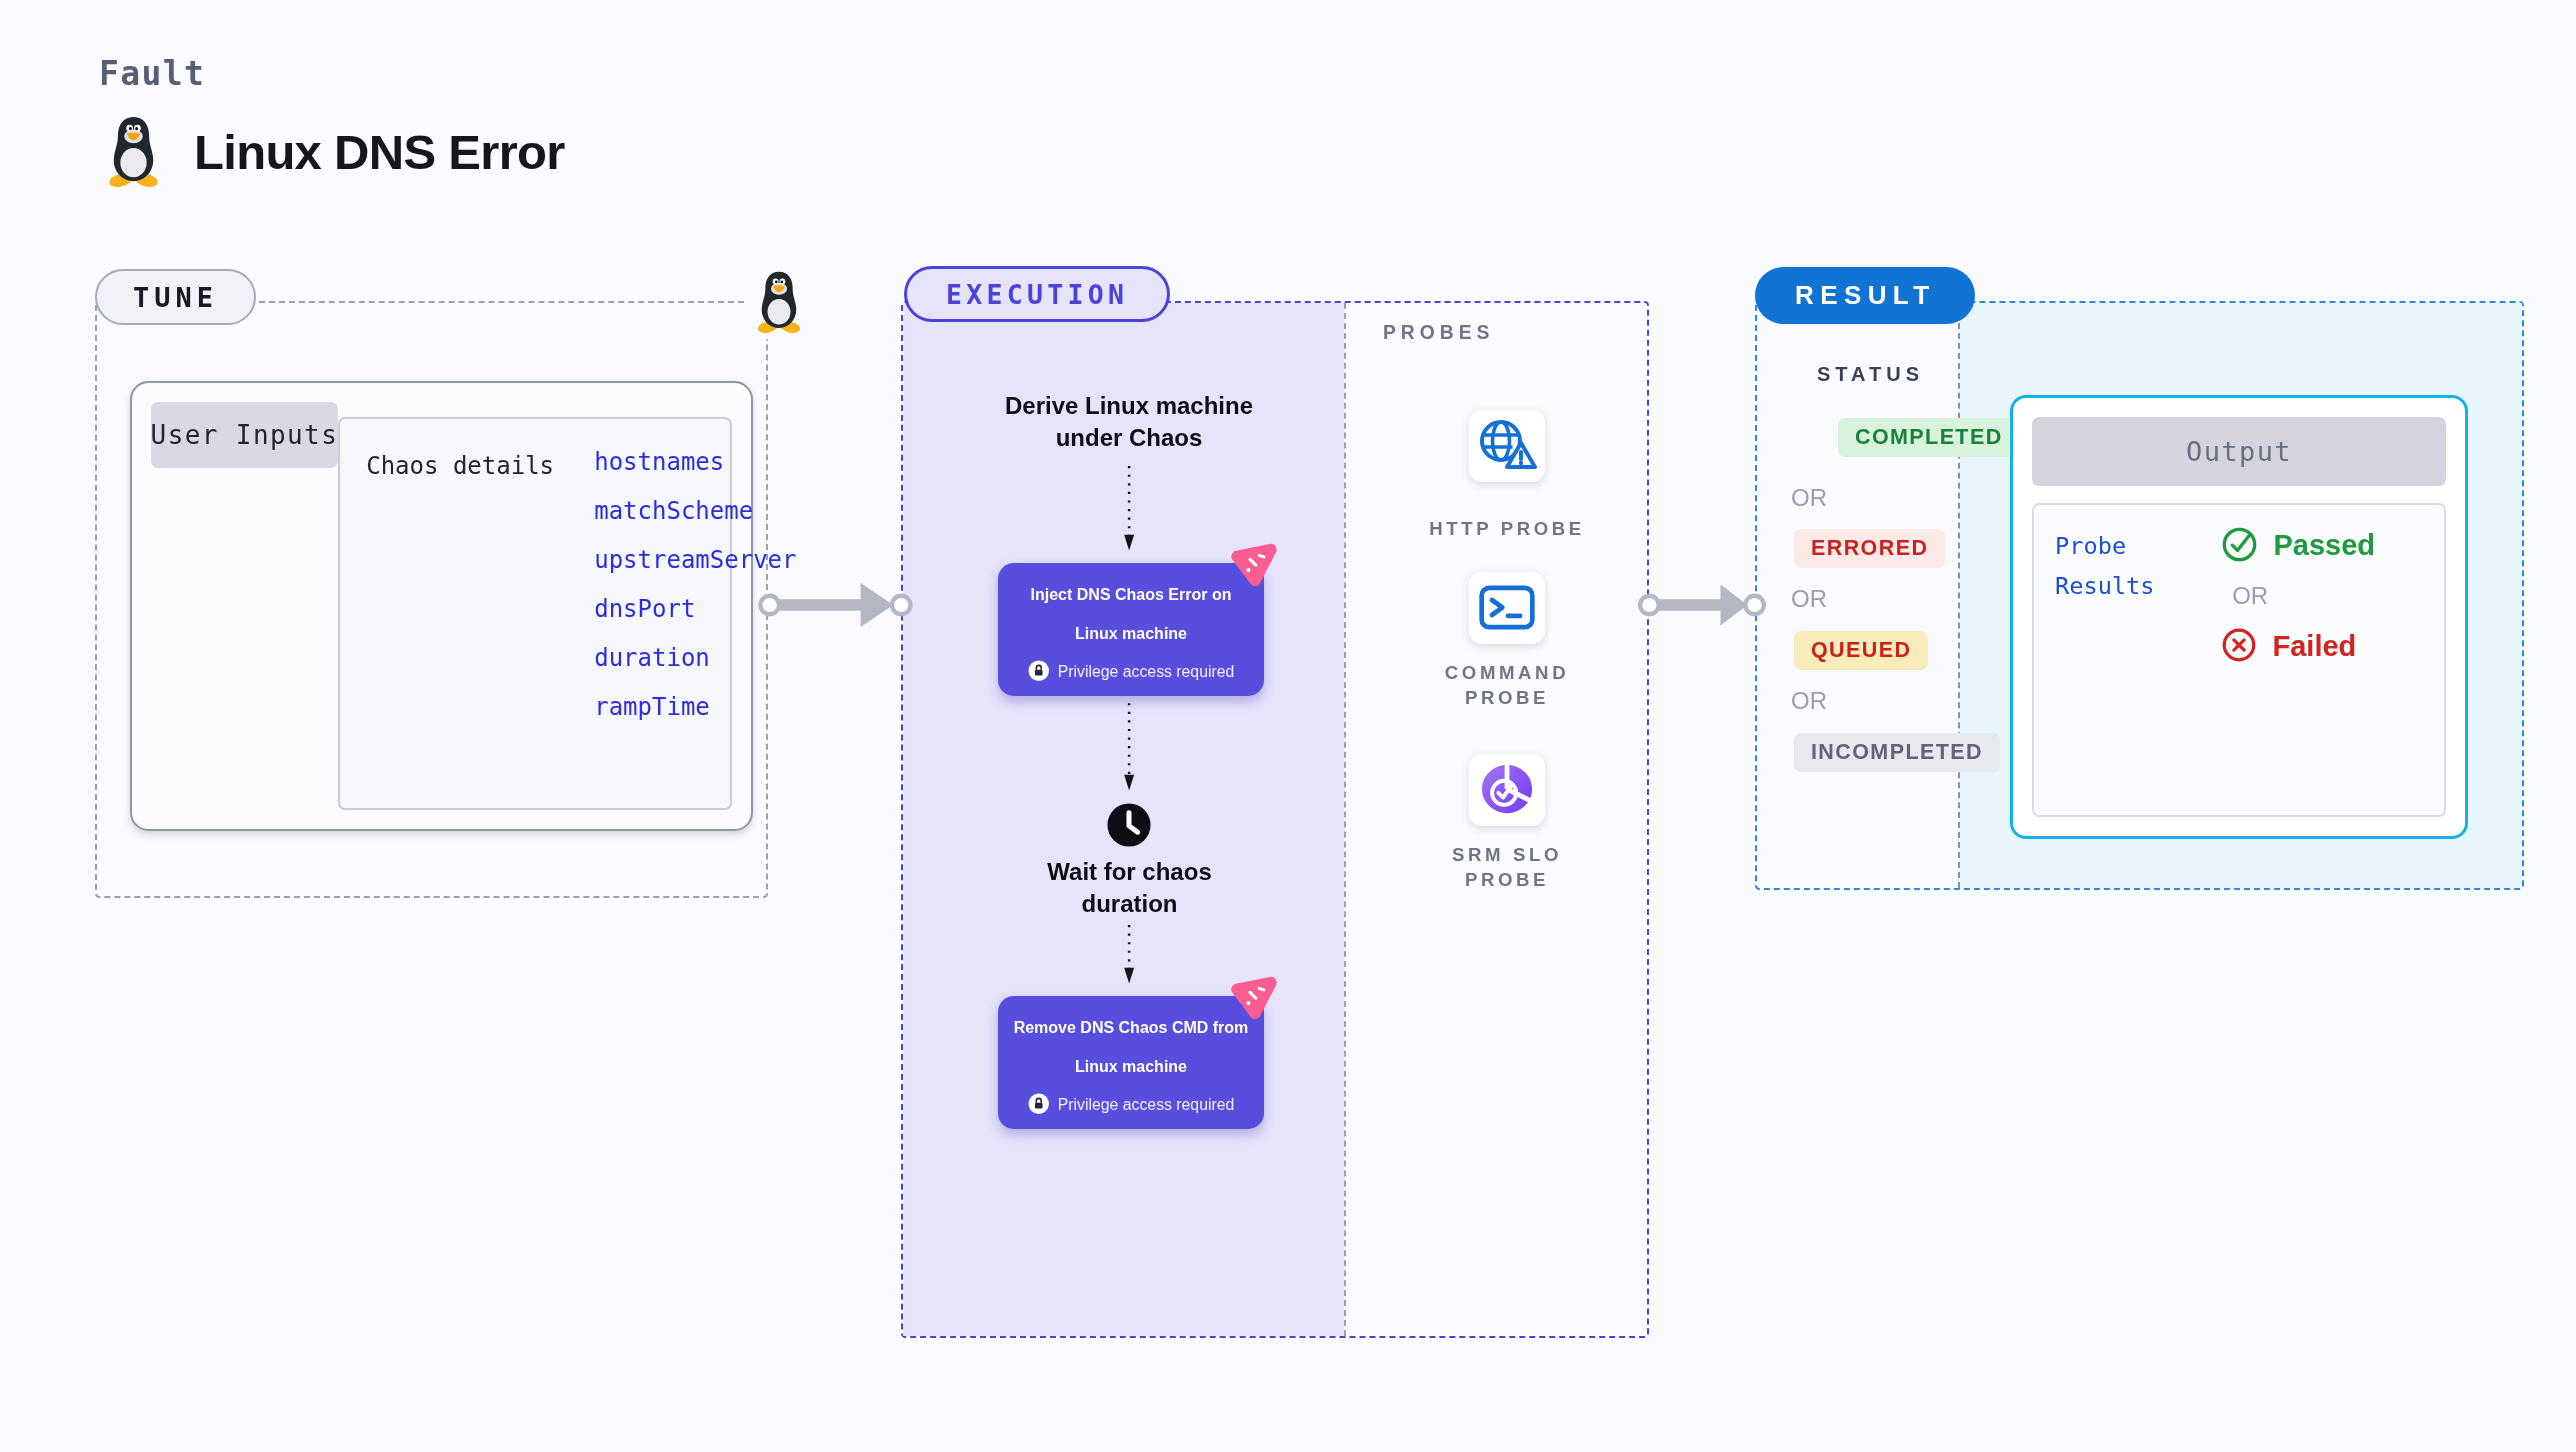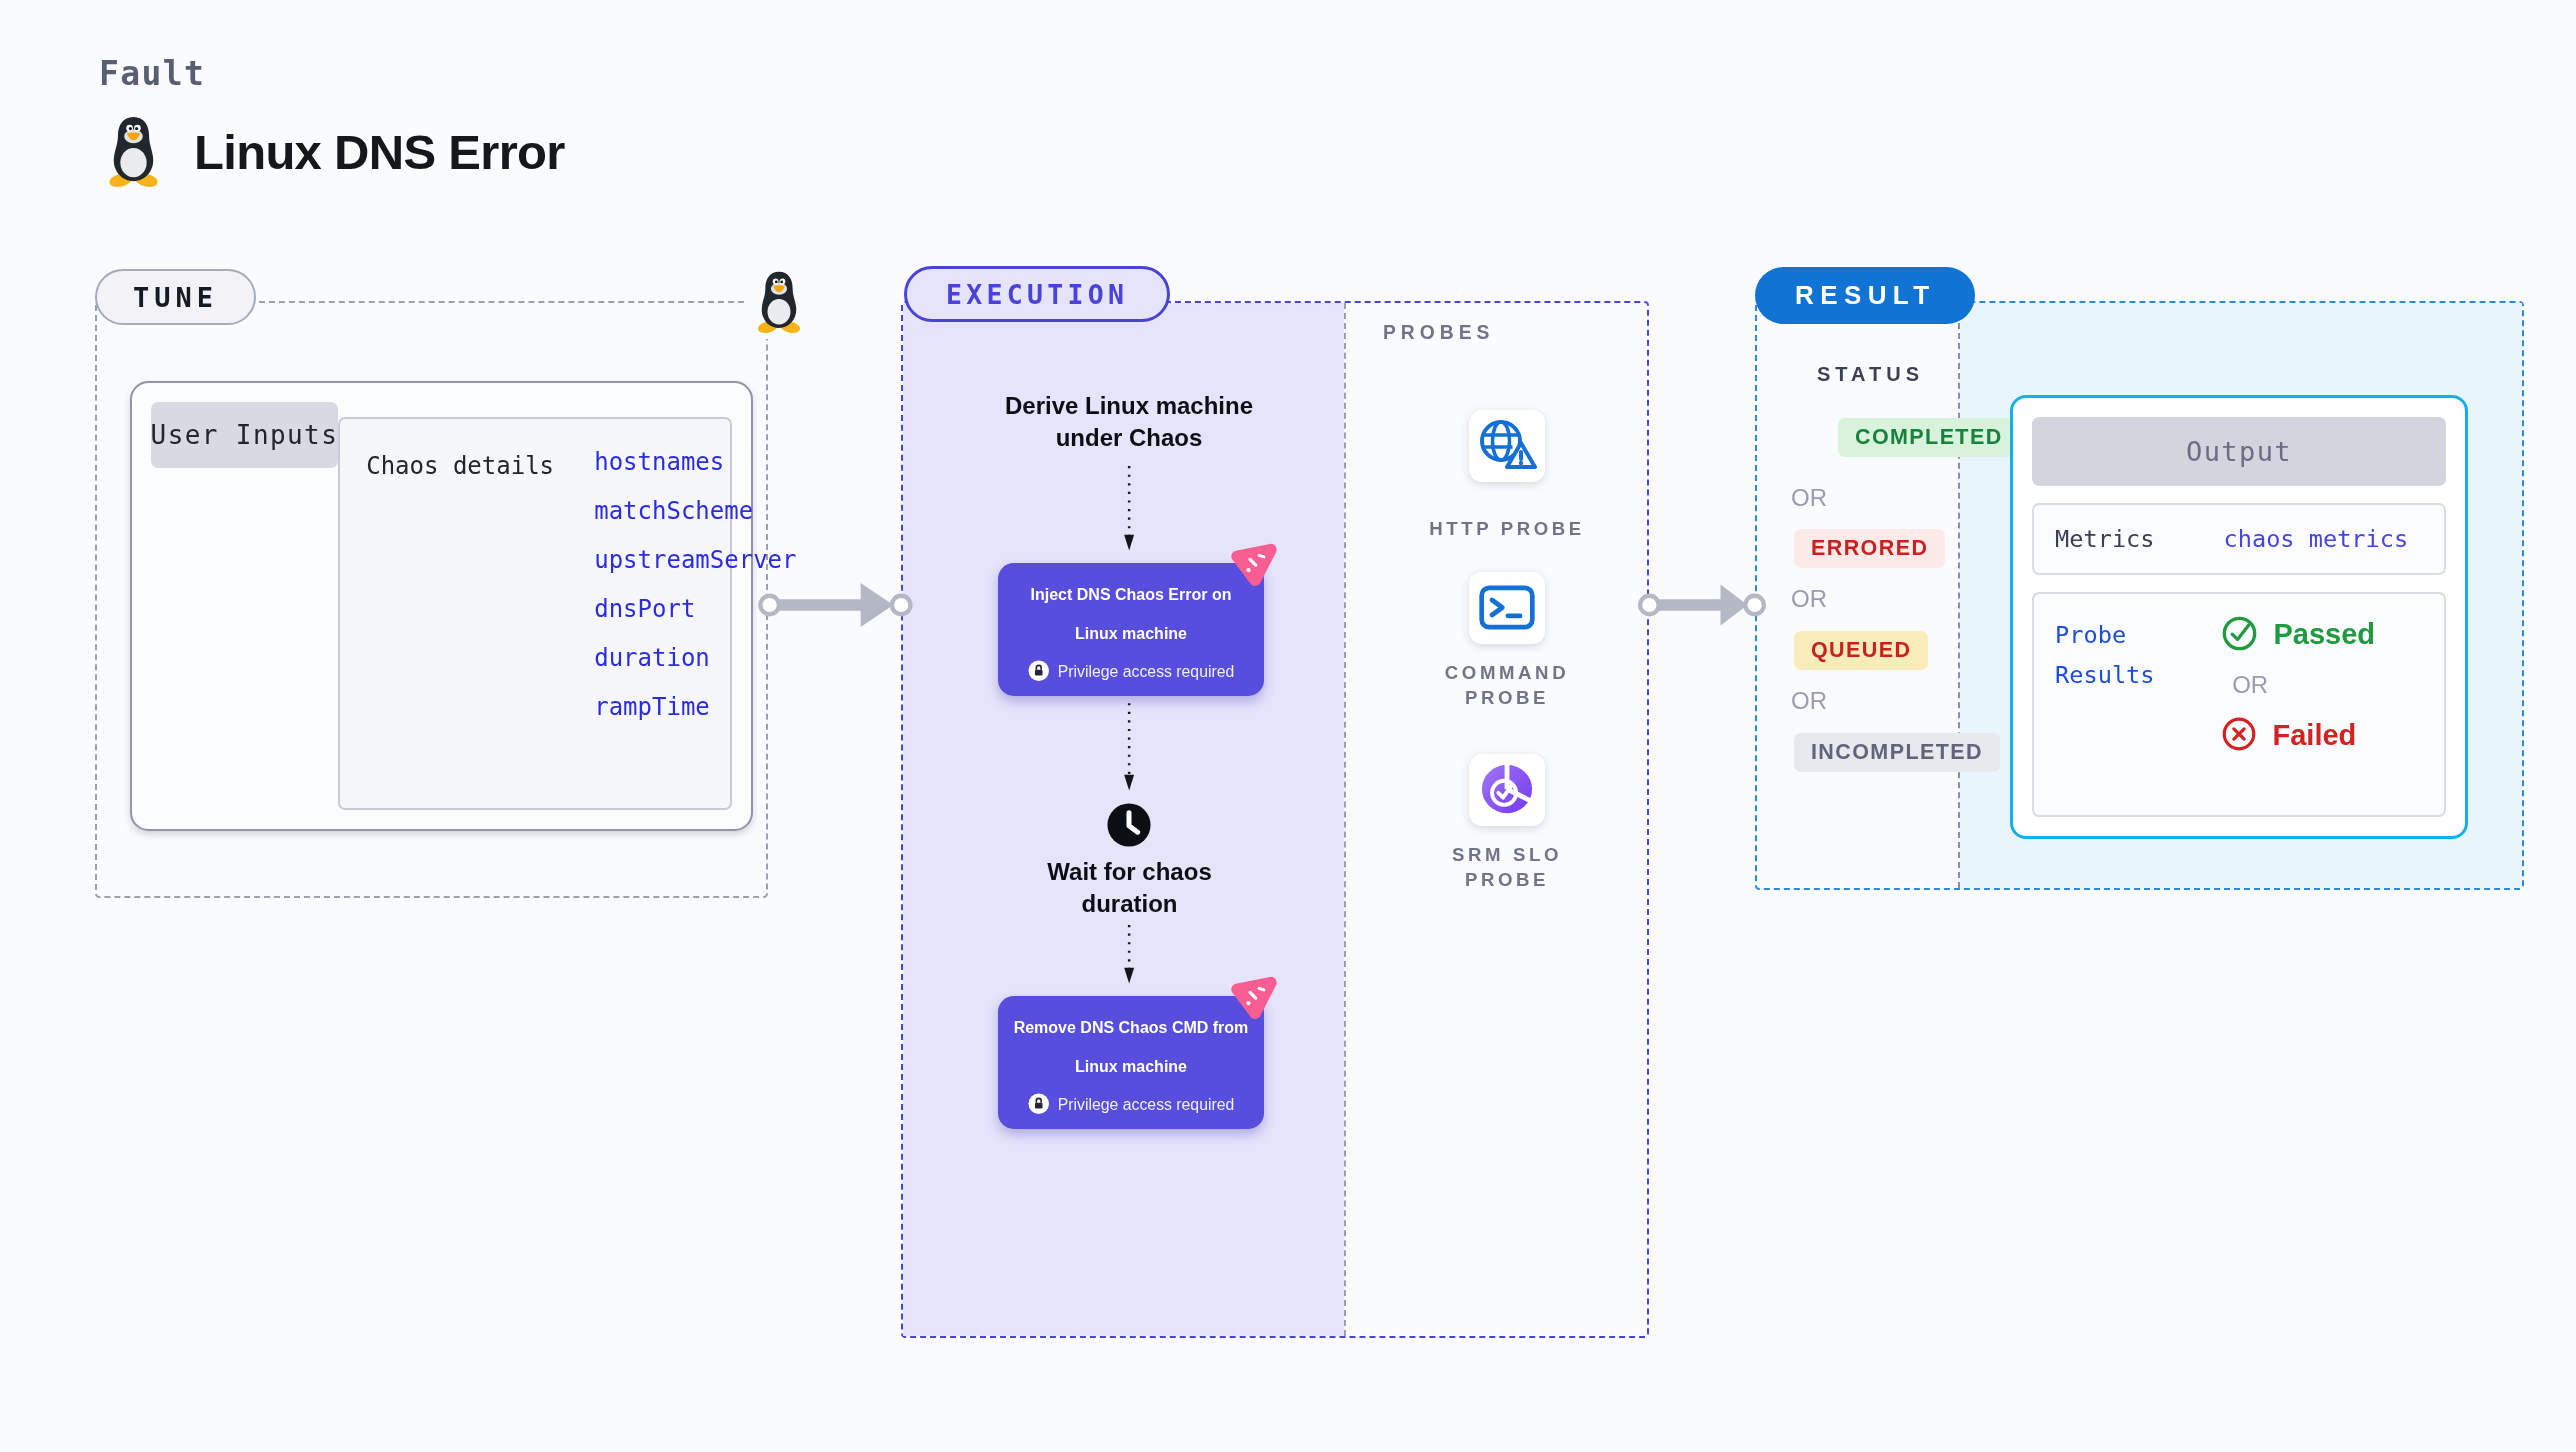--- a/index.html
+++ b/index.html
@@ -326,24 +326,20 @@
     <div class="or-text or-1">OR</div>
     <div class="badge badge-errored">ERRORED</div>
     <div class="or-text or-2">OR</div>
     <div class="badge badge-queued">QUEUED</div>
     <div class="or-text or-3">OR</div>
     <div class="badge badge-incompleted">INCOMPLETED</div>
 
     <div class="output-card">
       <div class="output-header mono">Output</div>
 
-      <div class="output-row metrics-row">
-        <span class="metrics-label mono">Metrics</span>
-        <span class="metrics-value mono">chaos metrics</span>
-      </div>
 
       <div class="output-row probe-results-row">
         <div class="pr-label mono">Probe Results</div>
         <div class="pr-values">
           <div class="pr-item">
             <span>
               <svg viewBox="0 0 56 56" width="37" height="37">
                 <circle cx="28" cy="28" r="23" fill="none" stroke="#1f9a3d" stroke-width="5"></circle>
                 <path d="M17 29 L25 37 L42 15" fill="none" stroke="#1f9a3d" stroke-width="5" stroke-linecap="round" stroke-linejoin="round"></path>
               </svg>

